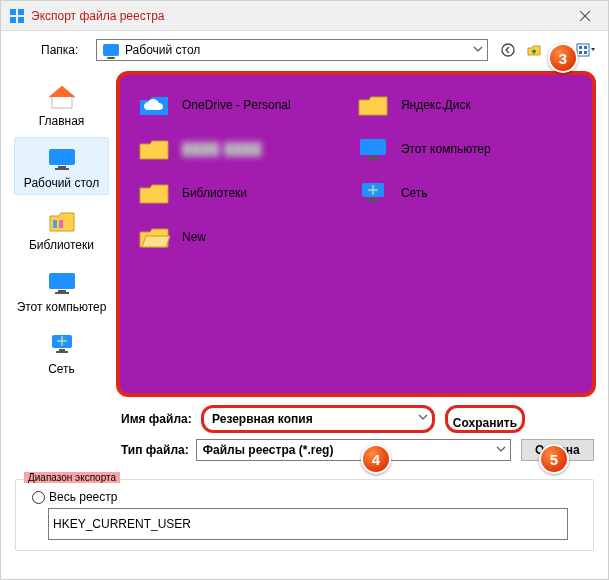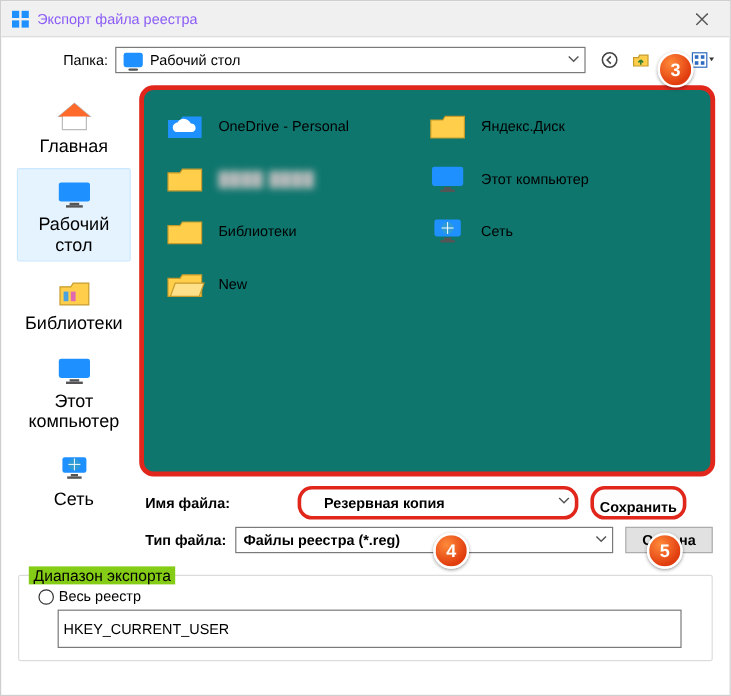--- a/index.html
+++ b/index.html
@@ -17,29 +17,29 @@
   
   .titlebar {
     height: 30px;
     display: flex;
     align-items: center;
     padding: 0 8px;
     border-bottom: 1px solid #dcdcdc;
     background: #f0f0f0;
   }
   .titlebar .app-icon { width: 16px; height: 16px; margin-right: 6px; }
-  .titlebar .title { flex: 1; color: #8b5cf6; }
+  .titlebar .title { flex: 1; color: #b91c1c; }
   .titlebar .close { width: 30px; height: 30px; display:flex; align-items:center; justify-content:center; color:#555; }
   
   .folder-row {
     display: flex;
     align-items: center;
     padding: 8px 12px 8px 40px;
   }
-  .folder-row .label { width: 55px; text-align: right; padding-right: 6px; }
+  .folder-row .label { width: 55px; text-align: left; padding-right: 6px; }
   .folder-select {
     flex: 1;
     height: 22px;
     border: 1px solid #7a7a7a;
     display: flex;
     align-items: center;
     padding: 0 6px;
     background: #fff;
     position: relative;
   }
@@ -67,29 +67,29 @@
     padding: 6px 0 4px 0;
     margin-bottom: 4px;
     border: 1px solid transparent;
     border-radius: 2px;
   }
   .side-item.selected {
     background: #e5f3ff;
     border-color: #cce8ff;
   }
   .side-item .si-icon { width: 36px; height: 30px; display:flex; align-items:center; justify-content:center; }
-  .side-item .si-label { margin-top: 2px; font-size: 15px; text-align:center; }
+  .side-item .si-label { margin-top: 2px; font-size: 12px; text-align:center; }
   .listing {
     flex: 1;
     margin: 2px 12px 2px 2px;
     border: 4px solid #e1261c;
     border-radius: 12px;
     padding: 8px 8px;
     position: relative;
-    background: #0f766e;
+    background: #a21caf;
     display: flex;
     flex-wrap: wrap;
     align-content: flex-start;
   }
   .item {
     width: 48%;
     height: 44px;
     display: flex;
     align-items: center;
     gap: 10px;
@@ -108,23 +108,22 @@
     background:#fff;
     display:flex; align-items:center;
     padding: 0 6px;
     position:relative;
   }
   .combo .chev { position:absolute; right:4px; top:3px; color:#555;}
   .filename-combo {
     width: 234px;
     border: 3px solid #e1261c;
     border-radius: 12px;
-    padding: 0 19px;
+    padding: 0 8px;
     height: 28px;
-    margin-left: 47px;
   }
   .filetype-combo { width: 336px; }
   .save-btn {
     margin-left: 10px;
     width: 80px;
     height: 28px;
     border: 3px solid #e1261c;
     border-radius: 12px;
     background:#fdfdfd;
     display:flex; align-items:flex-end; justify-content:center;
@@ -140,23 +139,23 @@
   .range-box {
     margin: 6px 14px 10px 14px;
     border: 1px solid #dcdcdc;
     border-radius: 2px;
     padding: 6px 10px 10px 10px;
     position: relative;
   }
   .range-box .legend {
     position: absolute;
     top: -8px; left: 8px;
-    background:#84cc16;
+    background:#fca5a5;
     padding: 0 4px;
-    font-size: 13px;
+    font-size: 10px;
   }
   .radio-row { display:flex; align-items:center; margin: 4px 0 4px 6px; gap:4px; }
   .radio {
     width:13px; height:13px; border-radius:50%;
     border:1px solid #333; display:inline-flex;
     align-items:center; justify-content:center;
     background:#fff;
   }
   .radio.checked::after { content:""; width:7px; height:7px; border-radius:50%; background:#1a6fd8; }
   .branch-input {

